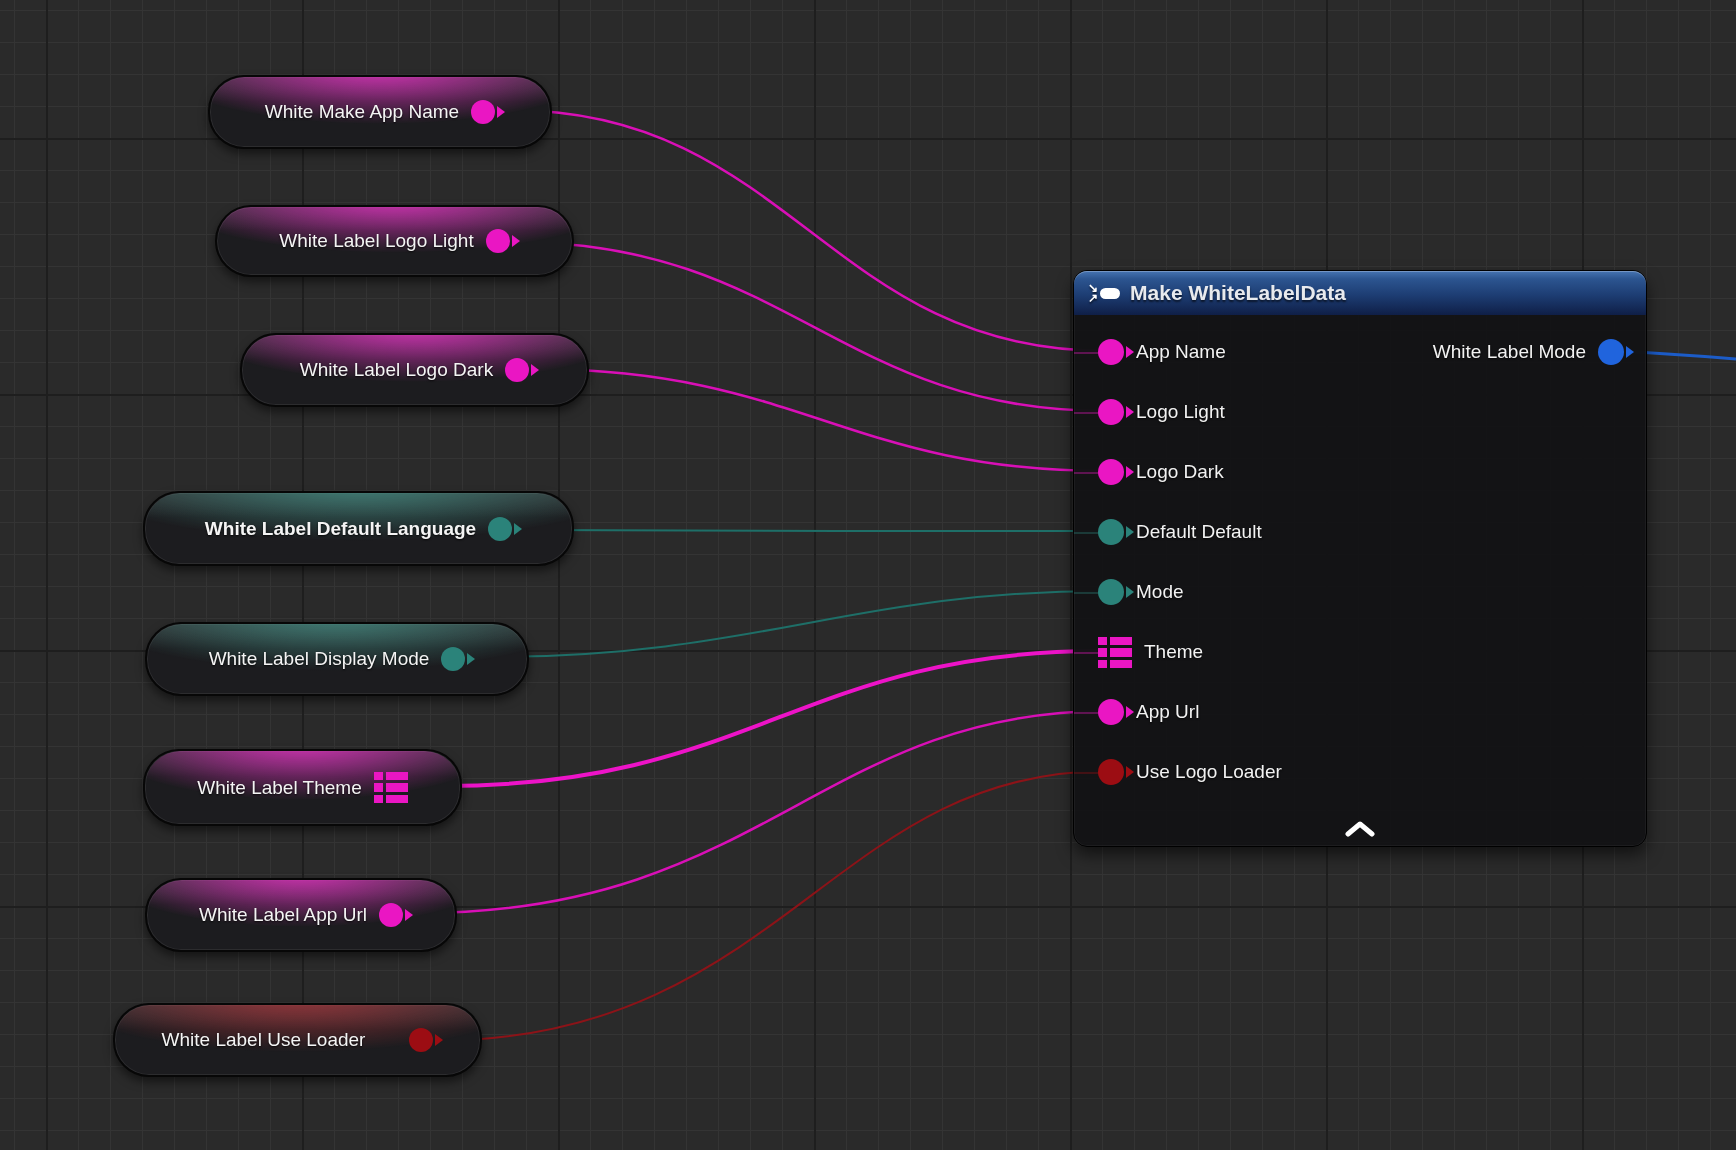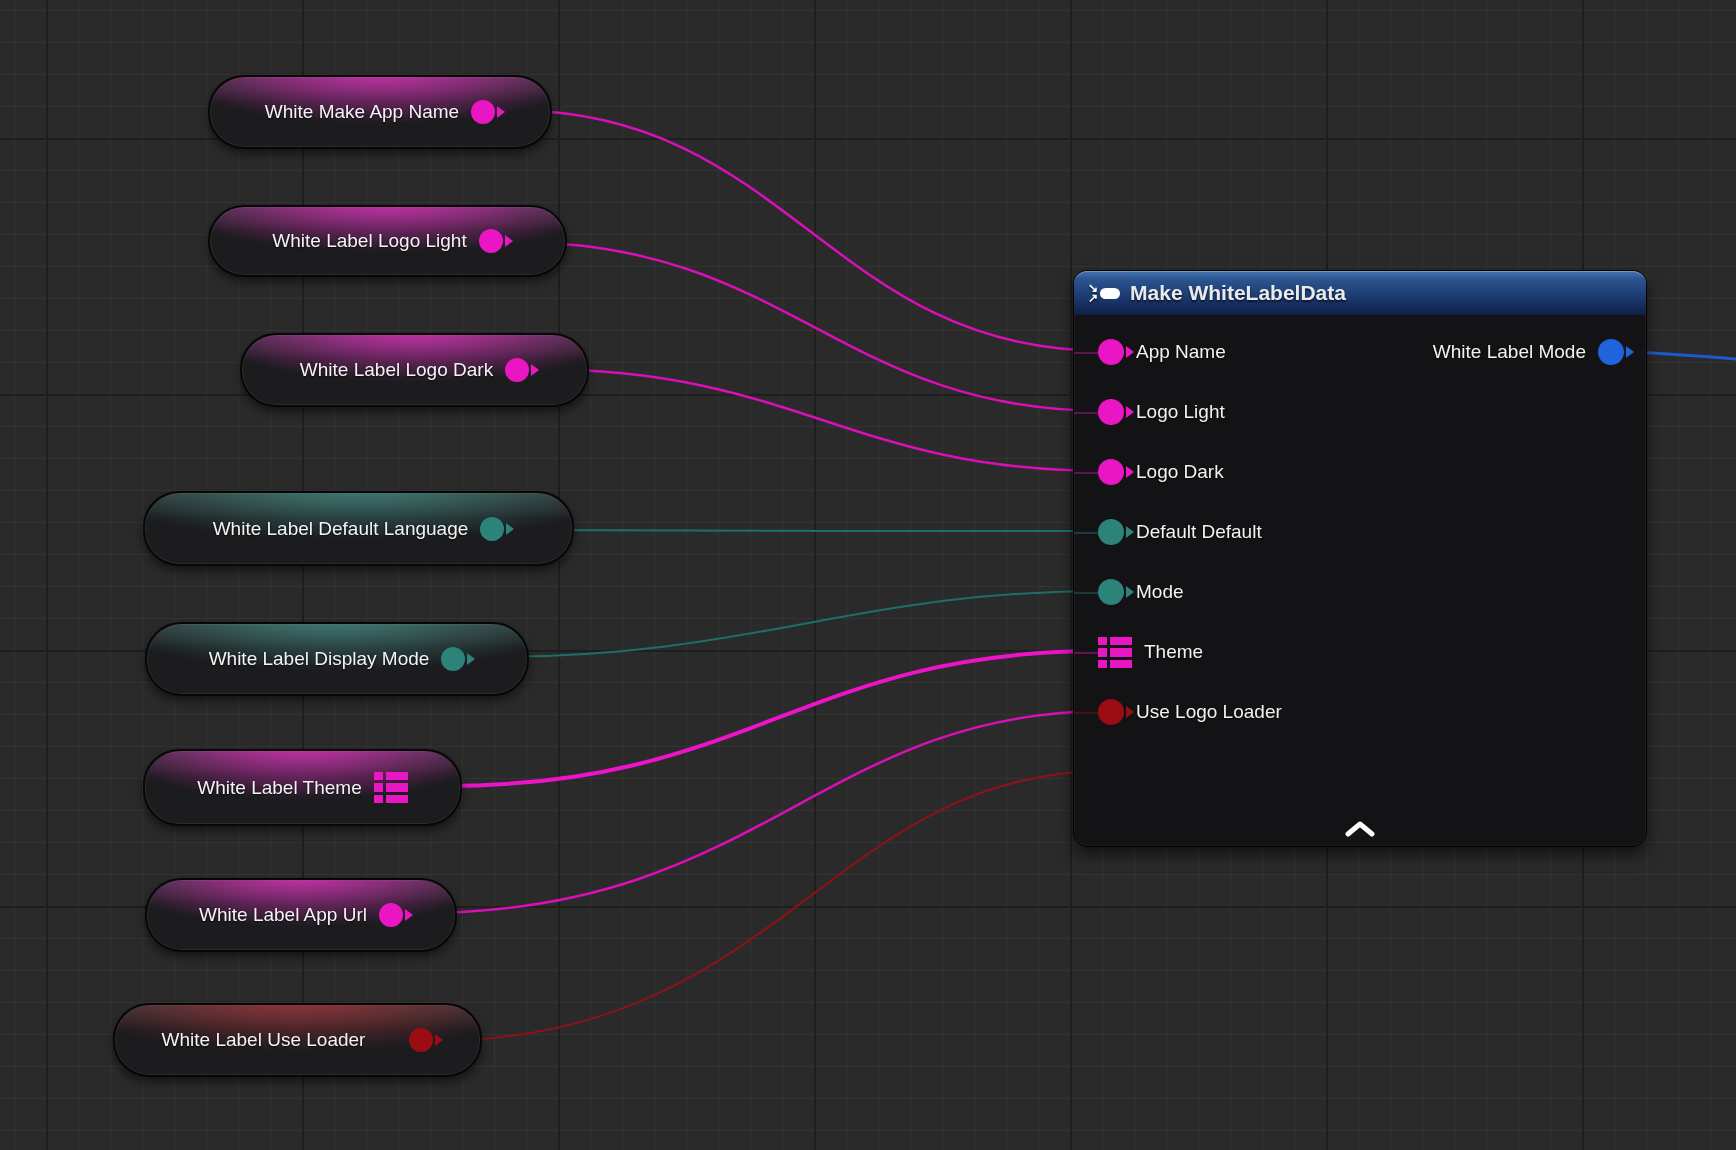--- a/index.html
+++ b/index.html
@@ -124,31 +124,31 @@
     <path d="M415 913 C 760 915, 820 712, 1106 711" stroke="#d90fb7" stroke-width="2.5"></path>
     <path d="M429 1041 C 780 1043, 830 772, 1106 771" stroke="#8c1318" stroke-width="2"></path>
     <path d="M1612 351 C 1660 353, 1700 356, 1736 359" stroke="#1c5cc8" stroke-width="3"></path>
   </svg>
 
   <div class="getter g-magenta" style="left:208px;top:75px;width:340px;height:70px;">
     <span class="lbl">White Make App Name</span>
     <span class="pin t-string"></span>
   </div>
 
-  <div class="getter g-magenta" style="left:208px;top:205px;width:355px;height:68px;">
+  <div class="getter g-magenta" style="left:215px;top:205px;width:355px;height:68px;">
     <span class="lbl">White Label Logo Light</span>
     <span class="pin t-string"></span>
   </div>
 
   <div class="getter g-magenta" style="left:240px;top:333px;width:345px;height:70px;">
     <span class="lbl">White Label Logo Dark</span>
     <span class="pin t-string"></span>
   </div>
 
-  <div class="getter g-teal" style="left:143px;top:491px;width:427px;height:71px;">
+  <div class="getter g-teal" style="left:143px;top:491px;width:427px;height:71px;font-weight:bold;">
     <span class="lbl">White Label Default Language</span>
     <span class="pin t-teal"></span>
   </div>
 
   <div class="getter g-teal" style="left:145px;top:622px;width:380px;height:70px;">
     <span class="lbl">White Label Display Mode</span>
     <span class="pin t-teal"></span>
   </div>
 
   <div class="getter g-magenta" style="left:143px;top:749px;width:315px;height:73px;">
@@ -210,20 +210,24 @@
         <span class="struct-icon">
             <i></i>
             <i></i>
             <i></i>
             <i></i>
             <i></i>
             <i></i>
           </span>
         <span>Theme</span>
       </div>
+      <div class="pin-row t-string">
+        <span class="pin"></span>
+        <span>App Url</span>
+      </div>
       <div class="pin-row t-bool">
         <span class="pin"></span>
         <span>Use Logo Loader</span>
       </div>
     </div>
 
     <div id="output-row" class="t-blue">
       <span>White Label Mode</span>
       <span class="pin"></span>
     </div>

